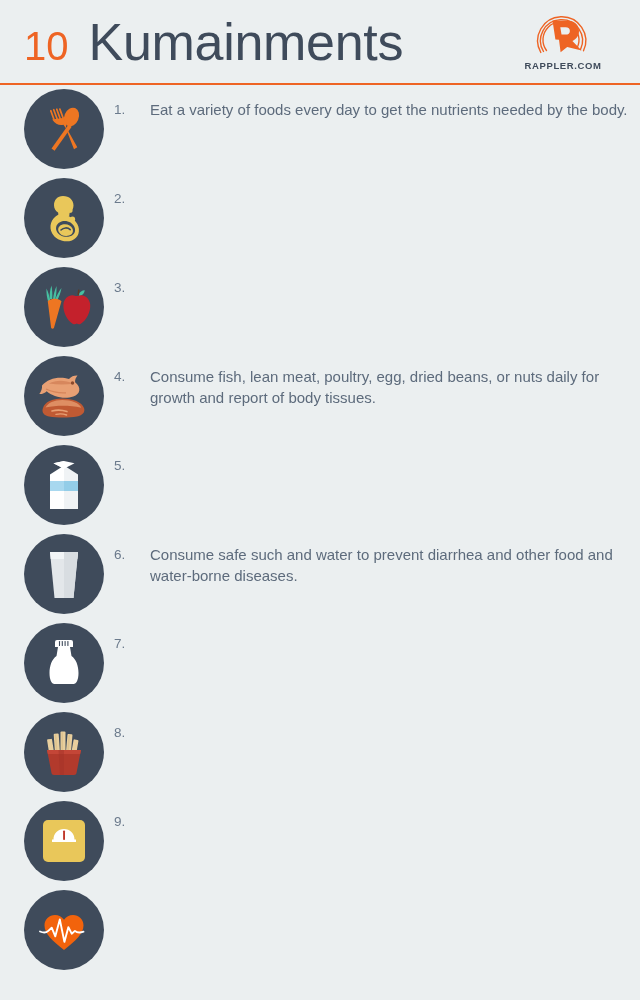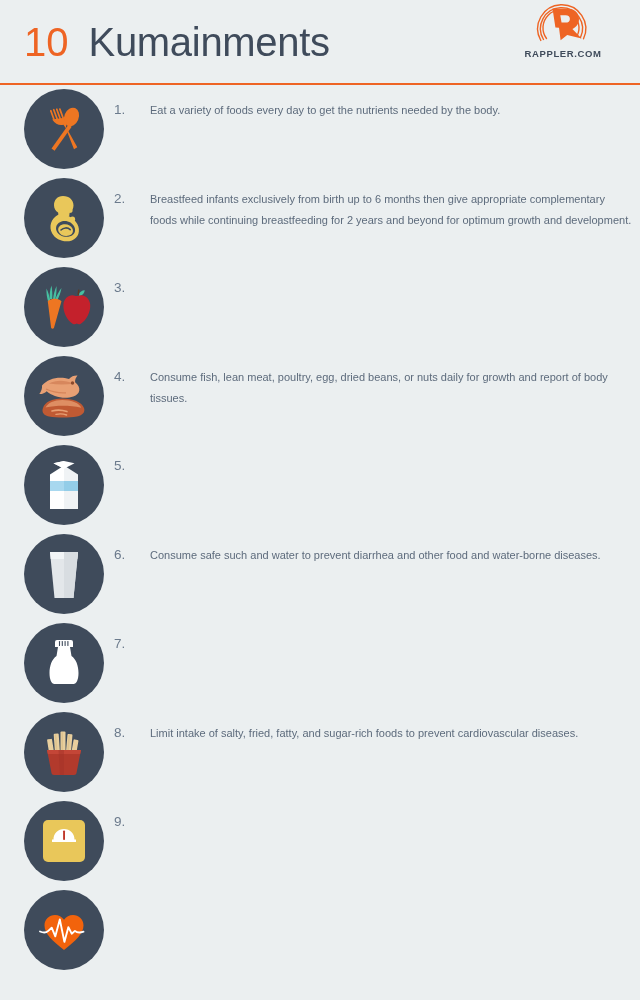--- a/index.html
+++ b/index.html
@@ -21,31 +21,31 @@
   }
   .title-wrap { display:flex; align-items:baseline; }
   .title-num {
     font-size:40px;
     font-weight:400;
     color:#ee6424;
     letter-spacing:0px;
     line-height:1;
   }
   .title-text {
-    font-size:40px;
+    font-size:52px;
     font-weight:400;
     color:#3f4b5b;
     margin-left:20px;
     line-height:1;
     letter-spacing:-0.3px;
   }
   .brand {
     position:absolute;
     right:22px;
-    top:0;
+    top:12px;
     width:110px;
     display:flex;
     flex-direction:column;
     align-items:center;
   }
   .brand-mark { width:62px; height:46px; display:block; }
   .brand-name {
     margin-top:2px;
     font-size:9.5px;
     font-weight:bold;
@@ -86,21 +86,21 @@
     padding-left:10px;
   }
   .row-num {
     width:36px;
     flex:0 0 36px;
     font-size:13.5px;
     color:#6b7a8c;
     line-height:20.5px;
   }
   .row-text {
-    font-size:11px;
+    font-size:15px;
     color:#5d6b7c;
     line-height:20.5px;
     max-width:482px;
   }
 </style>
 </head>
 <body>
 
 <div class="page">
 
@@ -161,21 +161,20 @@
           <g fill="#e9c75a">
             <path d="M23.5 31.5 c4.4 -1.2 8.4 0.9 9.9 4 c1.4 2.9 0.1 6 -3.4 7.1 c-4.2 1.3 -8.9 -0.6 -10.3 -3.9 c-1.3 -3.1 0.3 -6.2 3.8 -7.2 z"></path>
             <circle cx="33.5" cy="26.2" r="2.6"></circle>
             <path d="M30.2 14.8 c2.0 0.2 3.4 1.5 3.4 2.9 c0 1.4 -1.3 2.3 -2.9 2.0 z"></path>
           </g>
           <path d="M22 37 c2.6 -2.6 6.6 -2.8 9.2 -0.4" fill="none" stroke="#3f4b5b" stroke-width="1.6" stroke-linecap="round"></path>
         </svg>
       </div>
       <div class="row-body">
         <div class="row-num">2.</div>
-        <div class="row-text">Breastfeed infants exclusively from birth up to 6 months then give appropriate complementary foods while continuing breastfeeding for 2 years and beyond for optimum growth and development.</div>
       </div>
     </div>
 
     <div class="row">
       <div class="badge">
         <svg width="54" height="50" viewBox="0 0 54 50">
           <g fill="#46bfa0">
             <path d="M14.5 3.5 c0.8 4.5 1.0 9.0 0.7 13.5 l-2.3 0 c-0.4 -4.6 0.0 -9.2 1.6 -13.5 z"></path>
             <path d="M19.5 4.0 c0.2 4.6 -0.2 9.1 -1.3 13.5 l-2.2 -0.3 c0.6 -4.6 1.6 -9.1 3.5 -13.2 z"></path>
             <path d="M24.5 6.0 c-0.8 4.4 -2.3 8.7 -4.4 12.6 l-2.0 -0.9 c1.7 -4.3 3.8 -8.4 6.4 -11.7 z"></path>
@@ -278,21 +277,20 @@
             <rect x="22.5" y="5.5" width="1.6" height="26"></rect>
             <rect x="28.5" y="8" width="1.6" height="24" transform="rotate(5 29.3 20)"></rect>
           </g>
           <path d="M8 23 L42 23 L37.5 46 c-0.2 1.2 -1.2 2 -2.4 2 h-20.2 c-1.2 0 -2.2 -0.8 -2.4 -2 z" fill="#b23a2c"></path>
           <path d="M8 23 L42 23 L41.2 27 L8.8 27 z" fill="#c44637"></path>
           <path d="M19.5 23 L25 23 L25 48 L21 48 z" fill="#a13427" opacity="0.45"></path>
         </svg>
       </div>
       <div class="row-body">
         <div class="row-num">8.</div>
-        <div class="row-text">Limit intake of salty, fried, fatty, and sugar-rich foods to prevent cardiovascular diseases.</div>
       </div>
     </div>
 
     <div class="row">
       <div class="badge">
         <svg width="46" height="46" viewBox="0 0 46 46">
           <rect x="2" y="2" width="42" height="42" rx="5" fill="#e9c75a"></rect>
           <path d="M12.5 21.5 c0 -6.2 4.6 -10.5 10.5 -10.5 c5.9 0 10.5 4.3 10.5 10.5 l1.5 0 l0 2.5 l-24 0 l0 -2.5 z" fill="#ffffff"></path>
           <rect x="22.1" y="12.5" width="1.9" height="9.5" rx="0.8" fill="#c0392b"></rect>
         </svg>

